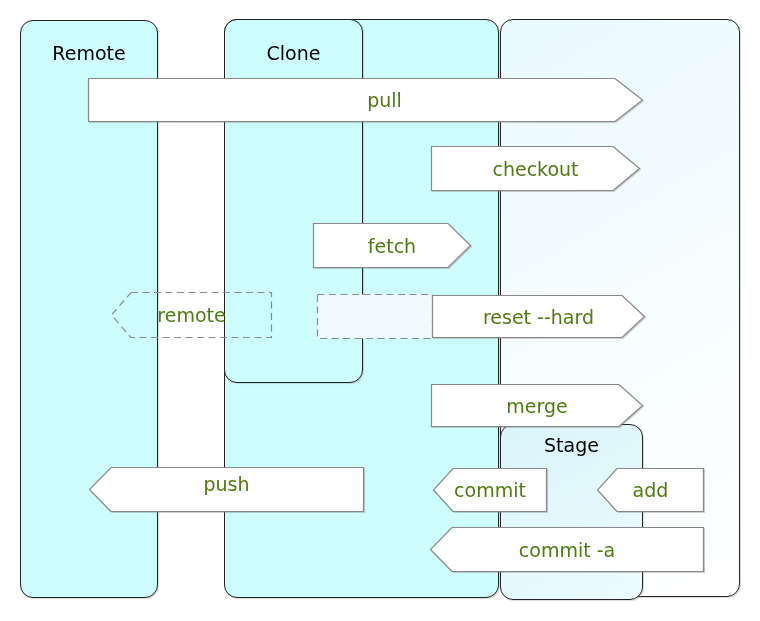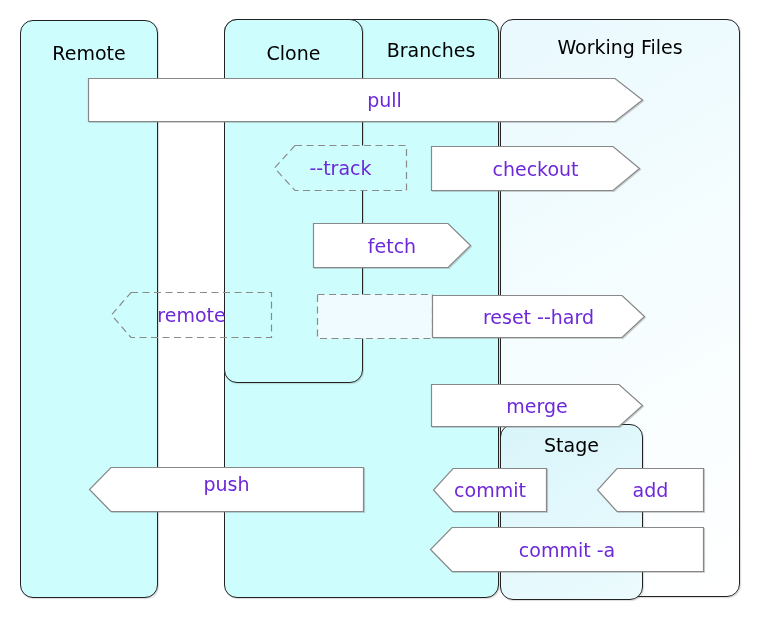--- a/index.html
+++ b/index.html
@@ -12,59 +12,51 @@
   .stagebg{background:linear-gradient(150deg,#d9f5fa 0%,#ecfbfe 100%);}
   .title{position:absolute;text-align:center;font-size:19px;line-height:22px;color:#000;}
   .arrow{position:absolute;}
   .arrow svg{position:absolute;left:0;top:0;overflow:visible;}
   .solid{fill:#ffffff;stroke:#888888;stroke-width:1.2;}
   .shadow{filter:drop-shadow(1.2px 1.2px 0 rgba(120,120,120,0.35));}
   .dashed{fill:none;stroke:#8a8a8a;stroke-width:1.2;stroke-dasharray:7 4.5;}
   .cyanfill{fill:#cdfdfd;}
   .ghostfill{fill:#f0fbff;}
   .lbl{position:absolute;inset:0;display:flex;align-items:center;justify-content:center;
-       font-size:19px;white-space:nowrap;color:#6d28d9;}
+       font-size:19px;white-space:nowrap;color:#4d7c0f;}
   .shift-r{padding-left:38px;box-sizing:border-box;}
 </style>
 </head>
 <body>
 
 <div id="canvas">
 
   <div class="panel cyan" style="left:224px;top:19px;width:275px;height:579px"></div>
   <div class="panel cyan" style="left:224px;top:19px;width:139px;height:364px"></div>
   <div class="panel cyan" style="left:20px;top:20px;width:138px;height:578px"></div>
   <div class="panel azure" style="left:500px;top:19px;width:240px;height:578px"></div>
   <div class="panel stagebg" style="left:500px;top:424px;width:143px;height:176px"></div>
 
   <div class="title" style="left:20px;top:42px;width:138px">Remote</div>
   <div class="title" style="left:224px;top:42px;width:139px">Clone</div>
-  <div class="title" style="left:363px;top:39px;width:136px">Branches</div>
-  <div class="title" style="left:500px;top:36px;width:240px">Working Files</div>
   <div class="title" style="left:500px;top:434px;width:143px">Stage</div>
 
   <div class="arrow" style="left:317px;top:294px;width:116px;height:45px">
     <svg width="116" height="45" viewBox="0 0 116 45">
       <rect class="dashed ghostfill" x="0.5" y="0.5" width="115" height="44"></rect>
     </svg>
   </div>
 
   <div class="arrow" style="left:88px;top:78px;width:555px;height:44px">
     <svg class="shadow" width="555" height="44" viewBox="0 0 555 44">
       <polygon class="solid" points="0.5,0.5 527,0.5 554.5,22 527,43.5 0.5,43.5"></polygon>
       </svg>
     <span class="lbl shift-r">pull</span>
   </div>
 
-  <div class="arrow" style="left:274px;top:145px;width:133px;height:46px">
-    <svg width="133" height="46" viewBox="0 0 133 46">
-      <polygon class="dashed cyanfill" points="21,0.5 132.5,0.5 132.5,45.5 21,45.5 0.5,23"></polygon>
-      </svg>
-    <span class="lbl">--track</span>
-  </div>
 
   <div class="arrow" style="left:431px;top:146px;width:209px;height:45px">
     <svg class="shadow" width="209" height="45" viewBox="0 0 209 45">
       <polygon class="solid" points="0.5,0.5 182,0.5 208.5,22.5 182,44.5 0.5,44.5"></polygon>
       </svg>
     <span class="lbl">checkout</span>
   </div>
 
 
   <div class="arrow" style="left:313px;top:223px;width:158px;height:45px">

